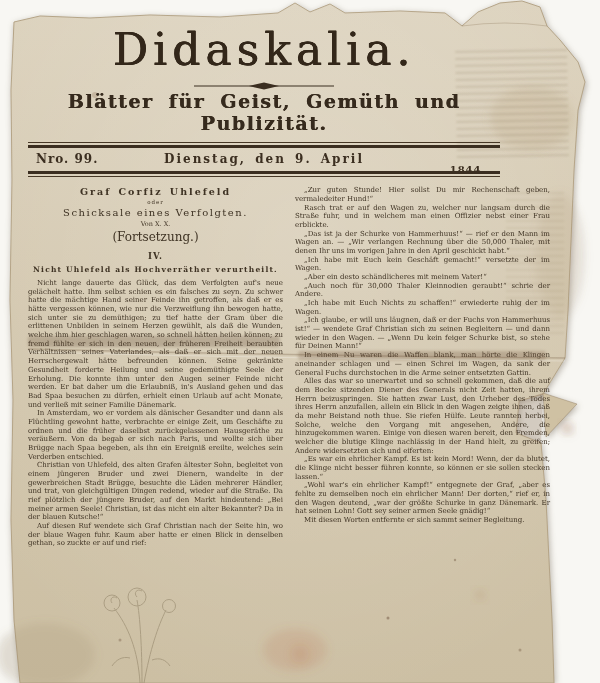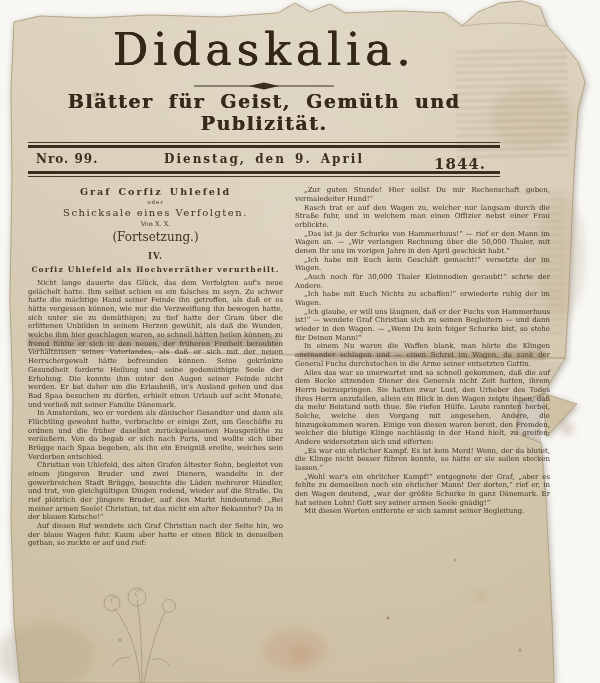--- a/index.html
+++ b/index.html
@@ -21,21 +21,21 @@
   .ornament{margin:2px auto 0 auto;width:140px;height:10px;}
   .masthead-subtitle{
     margin:4px 0 8px 0;font-size:19px;font-weight:bold;letter-spacing:1.5px;
     word-spacing:7px;color:#362a1d;text-shadow:0.4px 0 0 #362a1d;
   }
   .rule-top{margin-top:7px;border-top:1px solid #473826;border-bottom:3px solid #3b2e20;height:2px;}
   .rule-bottom{margin-top:3px;border-top:3px solid #3b2e20;border-bottom:1px solid #473826;height:2px;}
   .dateline{position:relative;height:17px;margin-top:3px;font-weight:bold;}
   .issue-no{position:absolute;left:8px;top:1px;font-size:12px;letter-spacing:1px;}
   .date-label{position:absolute;left:0;right:0;top:1px;font-size:12px;letter-spacing:2px;word-spacing:3px;}
-  .year-label{position:absolute;right:14px;top:4px;font-size:15px;letter-spacing:1px;}
+  .year-label{position:absolute;right:14px;top:13px;font-size:10px;letter-spacing:1px;}
   .columns{display:flex;margin-top:9px;gap:12px;}
   .col{width:255px;font-size:7px;line-height:1.24;text-align:justify;color:#3e3223;}
   .article-head{text-align:center;margin-bottom:5px;}
   .article-title{font-size:9.5px;font-weight:bold;letter-spacing:2px;word-spacing:2px;margin:0;}
   .article-oder{font-size:5.5px;margin:1px 0;letter-spacing:1px;}
   .article-subtitle{font-size:10px;font-weight:normal;letter-spacing:1.5px;margin:0;}
   .article-byline{font-size:6.5px;margin:1px 0 0 0;}
   .article-cont{font-size:12px;margin:2px 0 0 0;}
   .chapter-numeral{font-size:8.5px;font-weight:bold;margin:6px 0 3px 0;letter-spacing:1px;}
   .chapter-heading{font-size:7.5px;font-weight:bold;letter-spacing:1.2px;margin:0 0 4px 0;}
@@ -142,41 +142,42 @@
 
   <div class="columns">
     <div class="col">
       <div class="article-head">
         <p class="article-title">Graf Corfiz Uhlefeld</p>
         <p class="article-oder">oder</p>
         <p class="article-subtitle">Schicksale eines Verfolgten.</p>
         <p class="article-byline">Von X. X.</p>
         <p class="article-cont">(Fortsetzung.)</p>
         <p class="chapter-numeral">IV.</p>
-        <p class="chapter-heading">Corfiz Uhlefeld als Hochverräther verurtheilt.</p>
+        <p class="chapter-heading">Nicht Uhlefeld als Hochverräther verurtheilt.</p>
       </div>
       <div>
           <p class="para">Nicht lange dauerte das Glück, das dem Verfolgten auf's neue gelächelt hatte. Ihm selbst schien es ein falsches zu seyn. Zu schwer hatte die mächtige Hand seiner Feinde ihn getroffen, als daß er es hätte vergessen können, wie nur die Verzweiflung ihn bewogen hatte, sich unter sie zu demüthigen; zu tief hatte der Gram über die erlittenen Unbilden in seinem Herzen gewühlt, als daß die Wunden, welche ihm hier geschlagen waren, so schnell hätten heilen können; zu fremd fühlte er sich in den neuen, der früheren Freiheit beraubten Verhältnissen seines Vaterlandes, als daß er sich mit der neuen Herrschergewalt hätte befreunden können. Seine gekränkte Gesundheit forderte Heilung und seine gedemüthigte Seele der Erholung. Die konnte ihm unter den Augen seiner Feinde nicht werden. Er bat daher um die Erlaubniß, in's Ausland gehen und das Bad Spaa besuchen zu dürfen, erhielt einen Urlaub auf acht Monate, und verließ mit seiner Familie Dänemark.</p>
           <p class="para">In Amsterdam, wo er vordem als dänischer Gesandter und dann als Flüchtling gewohnt hatte, verbrachte er einige Zeit, um Geschäfte zu ordnen und die früher daselbst zurückgelassenen Hausgeräthe zu veräußern. Von da begab er sich nach Paris, und wollte sich über Brügge nach Spaa begeben, als ihn ein Ereigniß ereilte, welches sein Verderben entschied.</p>
           <p class="para">Christian von Uhlefeld, des alten Grafen ältester Sohn, begleitet von einem jüngeren Bruder und zwei Dienern, wandelte in der gewerbreichen Stadt Brügge, besuchte die Läden mehrerer Händler, und trat, von gleichgültigen Dingen redend, wieder auf die Straße. Da rief plötzlich der jüngere Bruder, auf den Markt hindeutend: „Bei meiner armen Seele! Christian, ist das nicht ein alter Bekannter? Da in der blauen Kutsche!“</p>
           <p class="para">Auf diesen Ruf wendete sich Graf Christian nach der Seite hin, wo der blaue Wagen fuhr. Kaum aber hatte er einen Blick in denselben gethan, so zuckte er auf und rief:</p>
         </div>
     </div>
     <div class="col">
       <div>
           <p class="para">„Zur guten Stunde! Hier sollst Du mir Rechenschaft geben, vermaledeiter Hund!“</p>
           <p class="para">Rasch trat er auf den Wagen zu, welcher nur langsam durch die Straße fuhr, und in welchem man einen Offizier nebst einer Frau erblickte.</p>
           <p class="para">„Das ist ja der Schurke von Hammerhuus!“ — rief er den Mann im Wagen an. — „Wir verlangen Rechnung über die 50,000 Thaler, mit denen Ihr uns im vorigen Jahre in den April geschickt habt.“</p>
           <p class="para">„Ich habe mit Euch kein Geschäft gemacht!“ versetzte der im Wagen.</p>
+          <p class="para">„Aber ein desto schändlicheres mit meinem Vater!“</p>
           <p class="para">„Auch noch für 30,000 Thaler Kleinnodien geraubt!“ schrie der Andere.</p>
           <p class="para">„Ich habe mit Euch Nichts zu schaffen!“ erwiederte ruhig der im Wagen.</p>
           <p class="para">„Ich glaube, er will uns läugnen, daß er der Fuchs von Hammerhuus ist!“ — wendete Graf Christian sich zu seinen Begleitern — und dann wieder in den Wagen. — „Wenn Du kein feiger Schurke bist, so stehe für Deinen Mann!“</p>
           <p class="para">In einem Nu waren die Waffen blank, man hörte die Klingen aneinander schlagen und — einen Schrei im Wagen, da sank der General Fuchs durchstochen in die Arme seiner entsetzten Gattin.</p>
           <p class="para">Alles das war so unerwartet und so schnell gekommen, daß die auf dem Bocke sitzenden Diener des Generals nicht Zeit hatten, ihrem Herrn beizuspringen. Sie hatten zwar Lust, den Urheber des Todes ihres Herrn anzufallen, allein ein Blick in den Wagen zeigte ihnen, daß da mehr Beistand noth thue. Sie riefen Hülfe. Leute rannten herbei, Solche, welche den Vorgang mit angesehen, Andere, die hinzugekommen waren. Einige von diesen waren bereit, den Fremden, welcher die blutige Klinge nachlässig in der Hand hielt, zu greifen; Andere widersetzten sich und eiferten:</p>
-          <p class="para">„Es war ein ehrlicher Kampf. Es ist kein Mord! Wenn, der da blutet, die Klinge nicht besser führen konnte, so hätte er sie sollen stecken lassen.“</p>
+          <p class="para">„Es war ein ehrlicher Kampf. Es ist kein Mord! Wenn, der da blutet, die Klinge nicht besser führen konnte, so können er sie sollen stecken lassen.“</p>
           <p class="para">„Wohl war's ein ehrlicher Kampf!“ entgegnete der Graf, „aber es fehlte zu demselben noch ein ehrlicher Mann! Der dorten,“ rief er, in den Wagen deutend, „war der größte Schurke in ganz Dänemark. Er hat seinen Lohn! Gott sey seiner armen Seele gnädig!“</p>
           <p class="para">Mit diesen Worten entfernte er sich sammt seiner Begleitung.</p>
         </div>
     </div>
   </div>
 
 </div>
 
 <div class="smudge smudge-left"></div>
 <div class="smudge smudge-right"></div>

